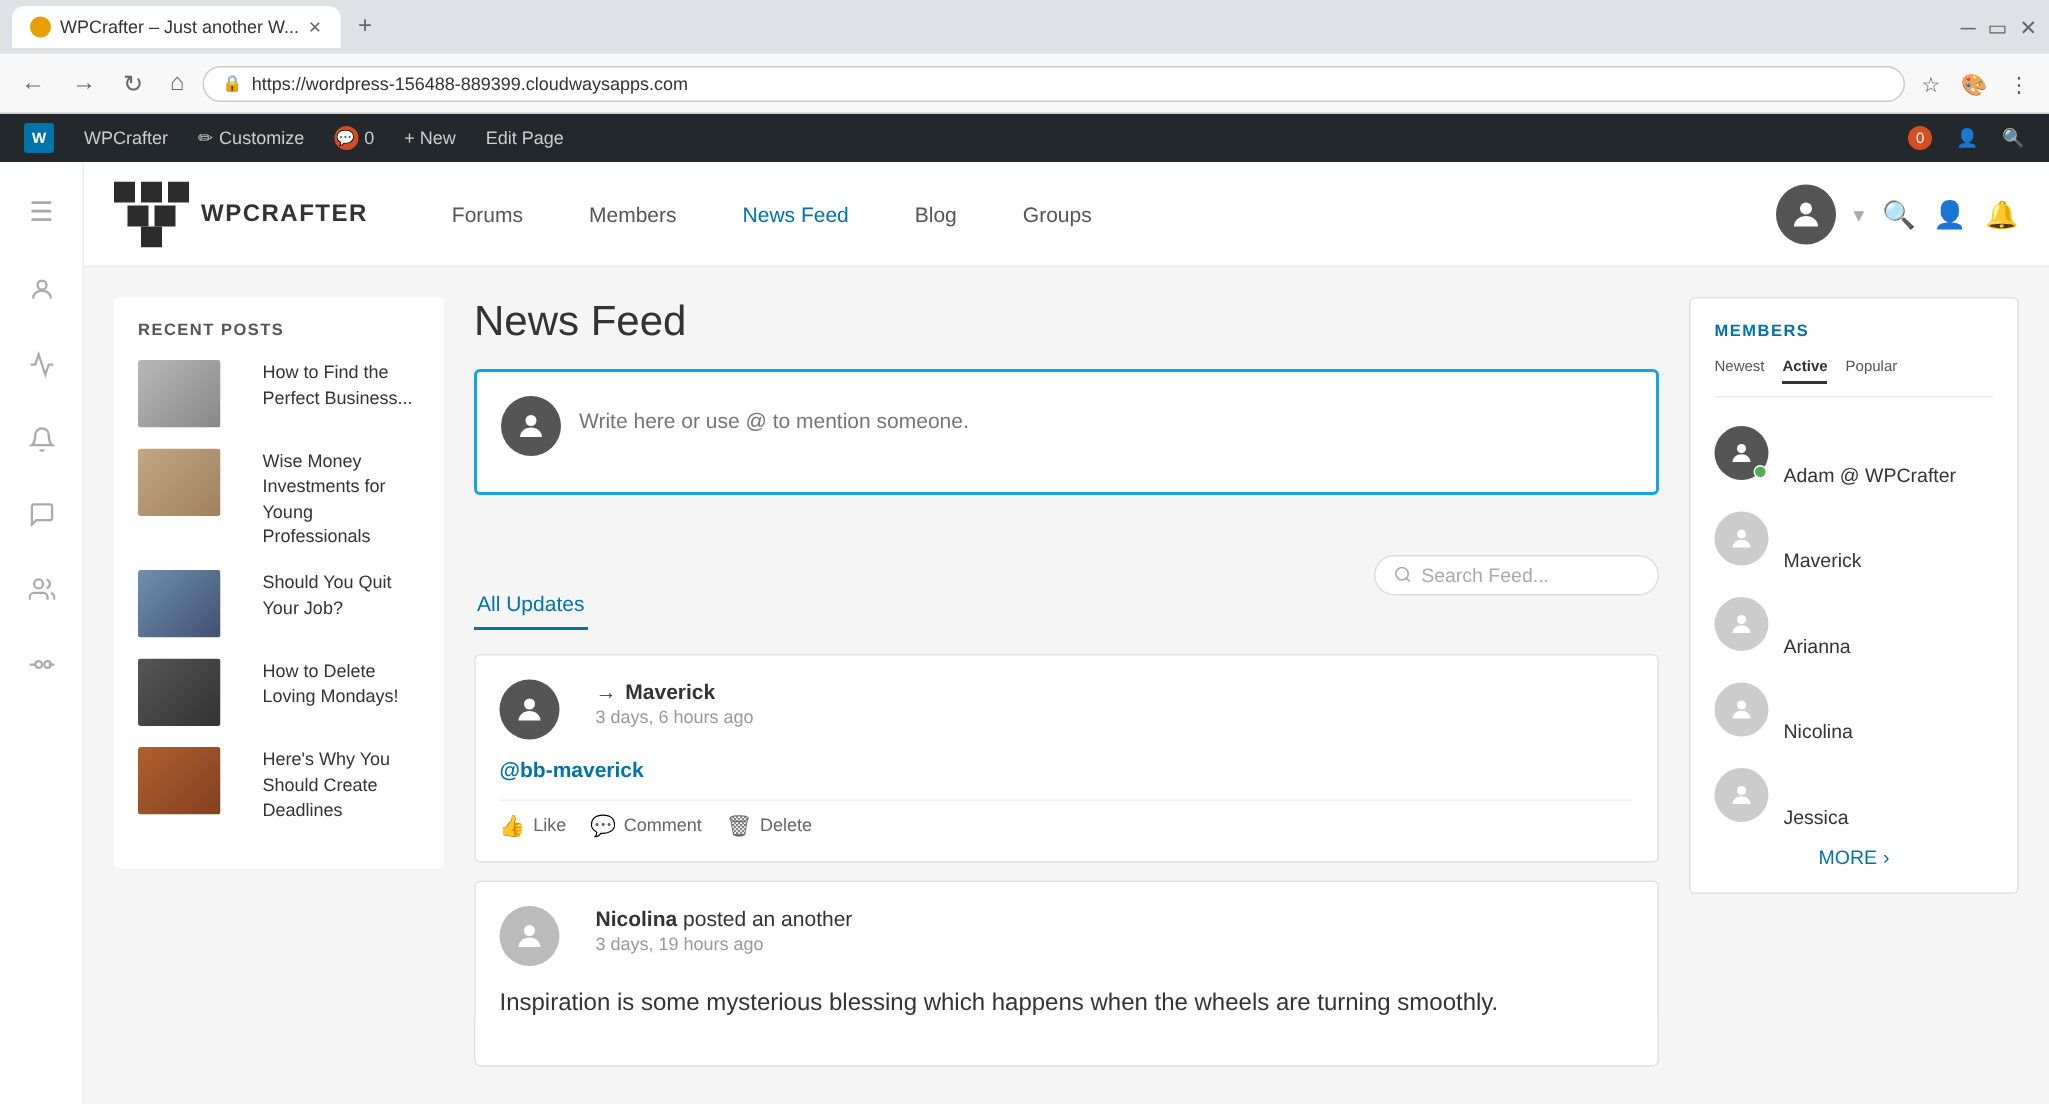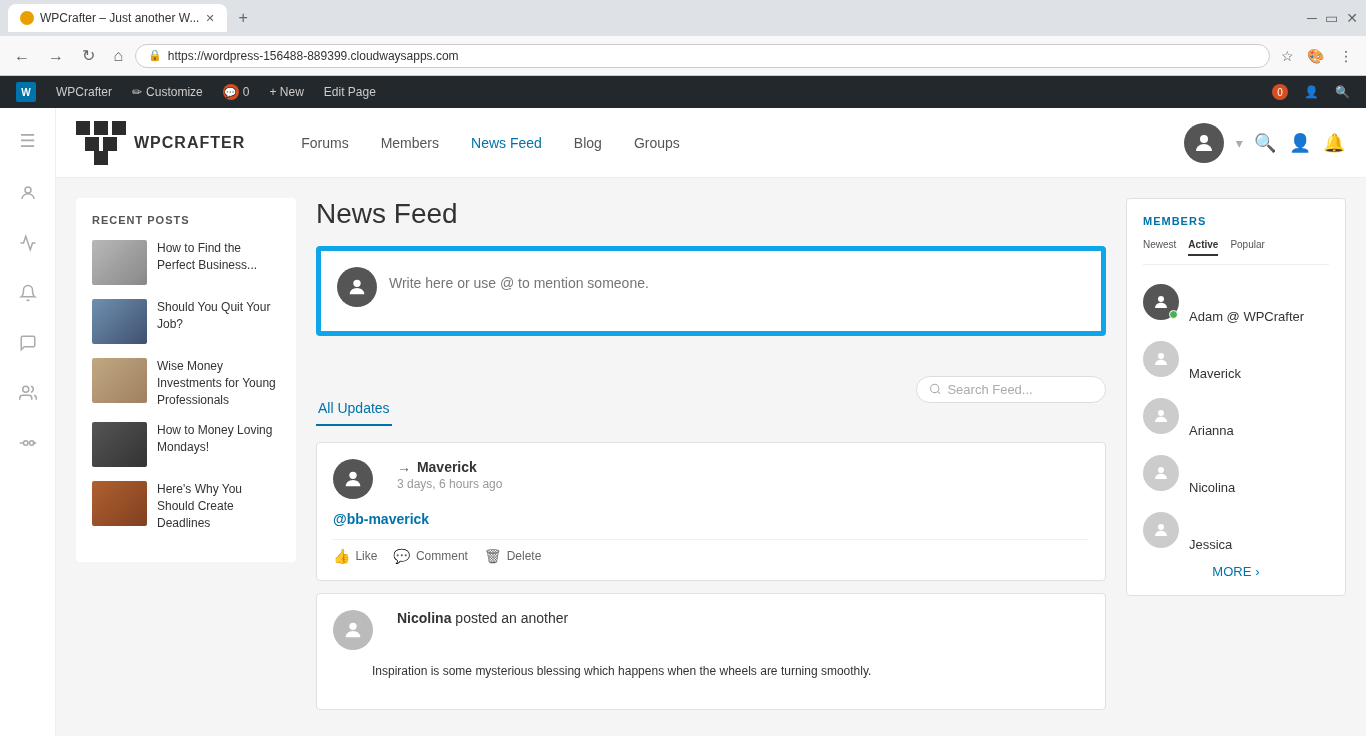--- a/index.html
+++ b/index.html
@@ -30,44 +30,44 @@
     .page-wrapper { background: white; display: flex; }
 
     
     .left-sidebar { width: 56px; background: white; border-right: 1px solid #eee; display: flex; flex-direction: column; align-items: center; padding: 16px 0; gap: 20px; min-height: 600px; }
     .sidebar-icon { color: #aaa; font-size: 18px; cursor: pointer; padding: 6px; border-radius: 4px; display: flex; align-items: center; justify-content: center; }
 
     
     .site-header { background: white; border-bottom: 1px solid #eee; display: flex; align-items: center; padding: 0 20px; height: 70px; }
     .site-logo { display: flex; align-items: center; gap: 8px; margin-right: 40px; }
     .logo-text { font-size: 16px; font-weight: 700; color: #333; letter-spacing: 1px; }
-    .site-nav { display: flex; gap: 0; }
+    .site-nav { display: flex; gap: 12px; }
     .site-nav a { color: #555; text-decoration: none; padding: 8px 16px; font-size: 14px; }
     .site-nav a.active { color: #0073aa; }
     .header-right { margin-left: auto; display: flex; align-items: center; gap: 12px; }
     .user-avatar { width: 40px; height: 40px; border-radius: 50%; background: #555; overflow: hidden; display: flex; align-items: center; justify-content: center; color: white; font-size: 16px; }
     .header-icon { color: #666; font-size: 18px; cursor: pointer; }
 
     
     .main-layout { display: flex; gap: 0; padding: 20px; background: #f5f5f5; flex: 1; }
 
     
     .recent-posts { width: 220px; background: white; border-radius: 4px; padding: 16px; margin-right: 20px; height: fit-content; }
     .recent-posts-title { font-size: 11px; font-weight: 700; color: #555; text-transform: uppercase; letter-spacing: 1px; margin-bottom: 14px; }
-    .post-item { display: flex; gap: 10px; margin-bottom: 14px; align-items: flex-start; }
+    .post-item { display: flex; gap: 28px; margin-bottom: 14px; align-items: flex-start; }
     .post-thumb { width: 55px; height: 45px; background: #ccc; border-radius: 2px; flex-shrink: 0; overflow: hidden; }
     .post-title { font-size: 12px; color: #333; line-height: 1.4; }
     .post-title a { color: #333; text-decoration: none; }
 
     
     .news-feed-main { flex: 1; }
     .feed-page-title { font-size: 28px; font-weight: 400; color: #333; margin-bottom: 16px; }
 
     
-    .post-composer { background: white; border-radius: 4px; border: 5px solid #0ea5e9; padding: 16px; margin-bottom: 16px; display: flex; gap: 12px; align-items: flex-start; }
+    .post-composer { background: white; border-radius: 4px; border: 2px solid #0ea5e9; padding: 16px; margin-bottom: 16px; display: flex; gap: 12px; align-items: flex-start; }
     .composer-avatar { width: 40px; height: 40px; border-radius: 50%; background: #555; flex-shrink: 0; overflow: hidden; display: flex; align-items: center; justify-content: center; color: white; font-size: 15px; }
     .composer-input { flex: 1; border: none; outline: none; color: #aaa; font-size: 14px; padding: 8px 0; width: 100%; resize: none; font-family: inherit; }
 
     
     .feed-filters { display: flex; align-items: center; justify-content: space-between; margin-bottom: 16px; }
     .filter-tabs { display: flex; gap: 0; }
     .filter-tab { padding: 8px 2px; margin-right: 16px; font-size: 14px; color: #555; cursor: pointer; border-bottom: 2px solid transparent; }
     .filter-tab.active { color: #0073aa; border-bottom-color: #0073aa; margin-top: 40px; }
     .search-feed { display: flex; align-items: center; border: 1px solid #ddd; border-radius: 20px; padding: 5px 12px; gap: 6px; background: white; width: 190px; }
     .search-feed input { border: none; outline: none; font-size: 13px; color: #555; width: 100%; background: transparent; }
@@ -77,21 +77,21 @@
     .feed-post { background: white; border-radius: 4px; border: 1px solid #e0e0e0; padding: 16px; margin-bottom: 12px; }
     .post-header { display: flex; align-items: flex-start; gap: 24px; margin-bottom: 12px; }
     .post-user-avatar { width: 40px; height: 40px; border-radius: 50%; background: #555; flex-shrink: 0; overflow: hidden; display: flex; align-items: center; justify-content: center; color: white; font-size: 15px; }
     .post-user-info { flex: 1; }
     .post-user-name { font-size: 14px; color: #333; }
     .post-user-name .arrow { color: #555; margin-right: 2px; }
     .post-user-name .username { font-weight: 600; }
     .post-time { font-size: 12px; color: #999; margin-top: 2px; }
     .post-content { margin-bottom: 12px; }
     .post-content a { color: #0073aa; text-decoration: none; font-weight: bold; }
-    .post-content p { font-size: 12px; color: #333; line-height: 1.6; margin-left: 39px; }
+    .post-content p { font-size: 16px; color: #333; line-height: 1.6; }
     .post-actions { display: flex; gap: 16px; padding-top: 8px; border-top: 1px solid #f0f0f0; }
     .post-action { display: flex; align-items: center; gap: 5px; color: #666; font-size: 12px; cursor: pointer; background: none; border: none; padding: 0; }
     .post-action-icon { font-size: 14px; }
 
     
     .members-sidebar { width: 220px; background: white; border-radius: 4px; border: 1px solid #e0e0e0; padding: 16px; margin-left: 20px; height: fit-content; }
     .members-title { font-size: 11px; font-weight: 700; color: #0073aa; text-transform: uppercase; letter-spacing: 1px; margin-bottom: 12px; }
     .members-tabs { display: flex; gap: 12px; margin-bottom: 14px; border-bottom: 1px solid #eee; padding-bottom: 8px; }
     .members-tab { font-size: 10px; color: #555; cursor: pointer; padding-bottom: 4px; }
     .members-tab.active { color: #333; font-weight: 600; border-bottom: 2px solid #333; }
@@ -270,43 +270,43 @@
           <div class="post-item">
             <div class="post-thumb thumb-1">
               <div style="width:100%;height:100%;background:linear-gradient(135deg,#b8b8b8,#888);"></div>
             </div>
             <div class="post-title">
               <a href="#">How to Find the Perfect Business...</a>
             </div>
           </div>
 
           <div class="post-item">
+            <div class="post-thumb thumb-3">
+              <div style="width:100%;height:100%;background:linear-gradient(135deg,#c0a882,#a08060);"></div>
+            </div>
+            <div class="post-title">
+              <a href="#">Wise Money Investments for Young Professionals</a>
+            </div>
+          </div>
+
+          <div class="post-item">
             <div class="post-thumb thumb-2">
               <div style="width:100%;height:100%;background:linear-gradient(135deg,#7090b0,#405070);"></div>
             </div>
             <div class="post-title">
               <a href="#">Should You Quit Your Job?</a>
-            </div>
-          </div>
-
-          <div class="post-item">
-            <div class="post-thumb thumb-3">
-              <div style="width:100%;height:100%;background:linear-gradient(135deg,#c0a882,#a08060);"></div>
-            </div>
-            <div class="post-title">
-              <a href="#">Wise Money Investments for Young Professionals</a>
             </div>
           </div>
 
           <div class="post-item">
             <div class="post-thumb thumb-4">
               <div style="width:100%;height:100%;background:linear-gradient(135deg,#555,#333);"></div>
             </div>
             <div class="post-title">
-              <a href="#">How to Money Loving Mondays!</a>
+              <a href="#">How to Delete Loving Mondays!</a>
             </div>
           </div>
 
           <div class="post-item">
             <div class="post-thumb thumb-5">
               <div style="width:100%;height:100%;background:linear-gradient(135deg,#b06030,#804020);"></div>
             </div>
             <div class="post-title">
               <a href="#">Here's Why You Should Create Deadlines</a>
             </div>
@@ -381,20 +381,21 @@
                   <circle cx="12" cy="8" r="4"></circle>
                     <path d="M4 20c0-4 3.6-7 8-7s8 3 8 7" fill="white"></path>
                 </svg>
               </div>
               <div class="post-user-info">
                 <div class="post-user-name">
                   <span class="username">Nicolina</span>
                   <span> </span>
                   <span>posted an another</span>
                 </div>
+                <div class="post-time">3 days, 19 hours ago</div>
               </div>
             </div>
             <div class="post-content">
               <p class="post-long-text">Inspiration is some mysterious blessing which happens when the wheels are turning smoothly.</p>
             </div>
           </div>
 
         </div>
 
         <div class="members-sidebar">

